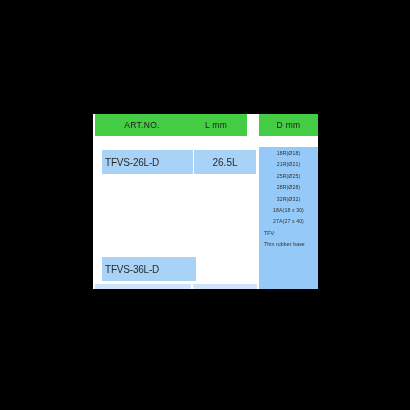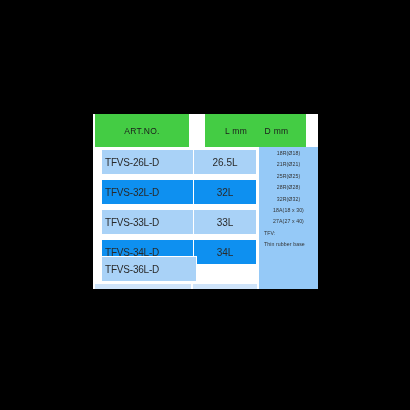--- a/index.html
+++ b/index.html
@@ -42,33 +42,33 @@
   .thead {
     position: absolute;
     left: 0;
     top: 0;
     width: 225px;
     height: 33px;
   }
   .th {
     position: absolute;
     top: 0;
-    height: 33px;
+    height: 22px;
     background: #44cc44;
     color: #1b1b1b;
     font-size: 8.5px;
     letter-spacing: 0.3px;
     display: flex;
     align-items: center;
     justify-content: center;
     border-right: 2px solid #ffffff;
   }
   .th.c0 { left: 2px;   width: 96px; }
-  .th.c1 { left: 112px; width: 64px; }
-  .th.c2 { left: 154px; width: 59px; border-right: none; }
+  .th.c1 { left: 92px; width: 64px; }
+  .th.c2 { left: 166px; width: 59px; border-right: none; }
 
   
   .row {
     position: absolute;
     height: 30px;
   }
   .cell {
     position: absolute;
     height: 26px;
     top: 2px;
@@ -139,34 +139,22 @@
         <div class="th c0">ART.NO.</div>
         <div class="th c1">L mm</div>
         <div class="th c2">D mm</div>
       </div>
 
       <div class="row" style="top:33px;left:0;width:164px;">
         <div class="cell art light">TFVS-26L-D</div>
         <div class="cell len light">26.5L</div>
       </div>
 
-      <div class="row" style="top:63px;left:0;width:164px;">
-        <div class="cell art dark">TFVS-32L-D</div>
-        <div class="cell len dark">32L</div>
-      </div>
 
-      <div class="row" style="top:93px;left:0;width:164px;">
-        <div class="cell art light">TFVS-33L-D</div>
-        <div class="cell len light">33L</div>
-      </div>
 
-      <div class="row" style="top:123px;left:0;width:164px;">
-        <div class="cell art dark">TFVS-34L-D</div>
-        <div class="cell len dark">34L</div>
-      </div>
 
       <div class="row" style="top:140px;left:0;width:164px;text-decoration:underline;">
         <div class="cell art light">TFVS-36L-D</div>
       </div>
 
       <div class="footstrip f0"></div>
       <div class="footstrip f1"></div>
 
       <div id="dcol">
         <div class="dline">18R(Ø18)</div>

